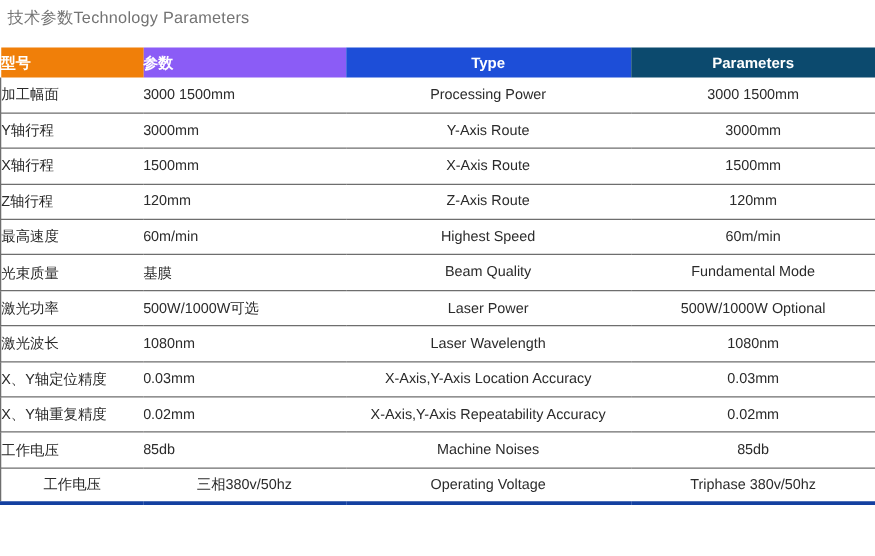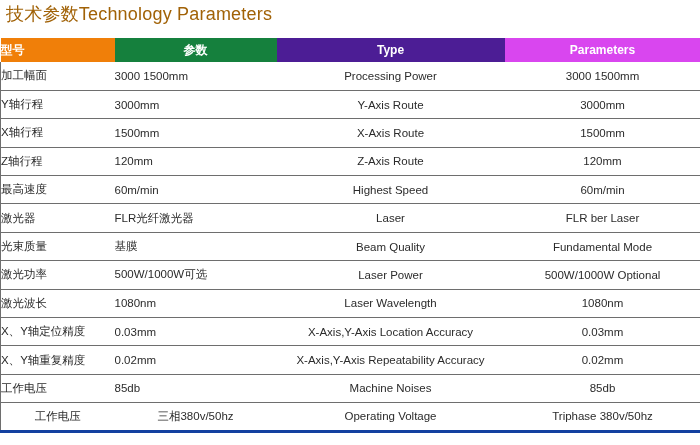--- a/index.html
+++ b/index.html
@@ -13,23 +13,23 @@
     font-family: "Liberation Sans", "DejaVu Sans", sans-serif;
     overflow: hidden;
     position: relative;
   }
 
   
   .page-title {
     position: absolute;
     left: 6px;
     top: 3px;
-    font-size: 18px;
+    font-size: 13px;
     line-height: 22px;
-    color: #a16207;
+    color: #737373;
     letter-spacing: 0.2px;
     white-space: nowrap;
   }
 
   
   .spec-table {
     position: absolute;
     left: 0;
     top: 38px;
     width: 700px;
@@ -47,30 +47,30 @@
     color: #ffffff;
     vertical-align: middle;
     white-space: nowrap;
   }
   th.h-model {
     background: #F07F09;
     text-align: left;
     padding-left: 12px;
   }
   th.h-param {
-    background: #15803d;
-    text-align: center;
+    background: #8b5cf6;
+    text-align: left;
     padding-left: 10px;
   }
   th.h-type {
-    background: #4c1d95;
+    background: #1d4ed8;
     text-align: center;
   }
   th.h-parameters {
-    background: #d946ef;
+    background: #0c4a6e;
     text-align: center;
   }
 
   
   .spec-table tbody tr {
     height: 28.4px;
   }
   .spec-table tbody td {
     padding: 0;
     font-size: 11.5px;
@@ -152,26 +152,20 @@
         <td class="c-type">Z-Axis Route</td>
         <td class="c-parameters">120mm</td>
       </tr>
       <tr>
         <td class="c-model">最高速度</td>
         <td class="c-param">60m/min</td>
         <td class="c-type">Highest Speed</td>
         <td class="c-parameters">60m/min</td>
       </tr>
       <tr>
-        <td class="c-model">激光器</td>
-        <td class="c-param">FLR光纤激光器</td>
-        <td class="c-type">Laser</td>
-        <td class="c-parameters">FLR ber Laser</td>
-      </tr>
-      <tr>
         <td class="c-model">光束质量</td>
         <td class="c-param">基膜</td>
         <td class="c-type">Beam Quality</td>
         <td class="c-parameters">Fundamental Mode</td>
       </tr>
       <tr>
         <td class="c-model">激光功率</td>
         <td class="c-param">500W/1000W可选</td>
         <td class="c-type">Laser Power</td>
         <td class="c-parameters">500W/1000W Optional</td>

